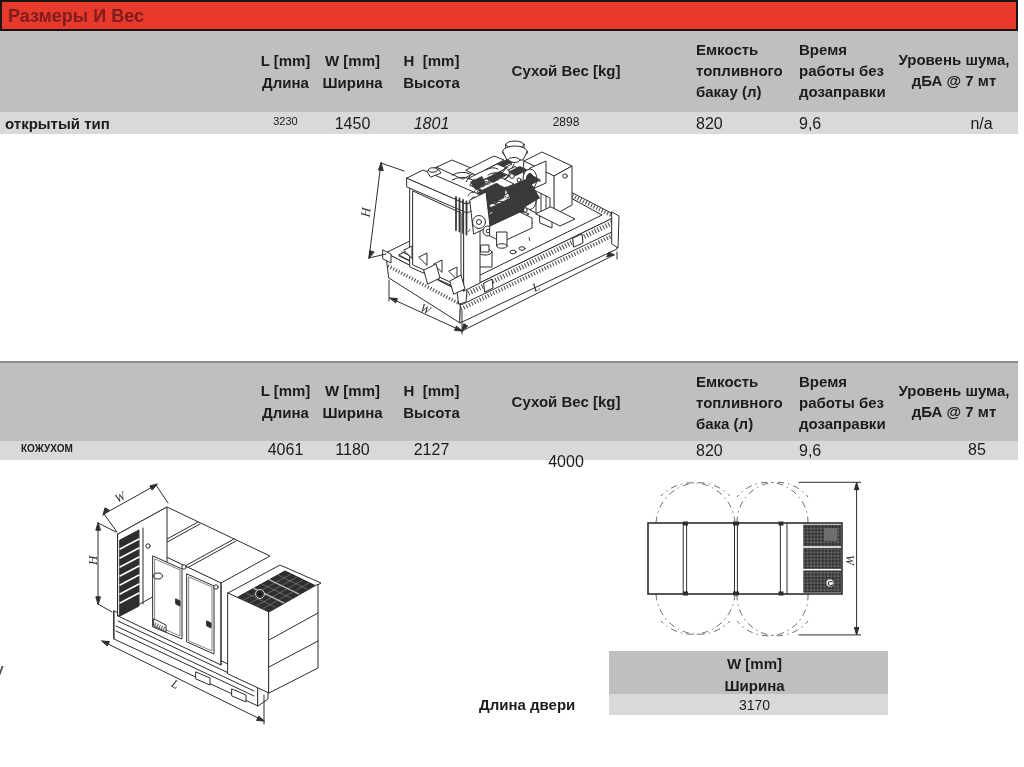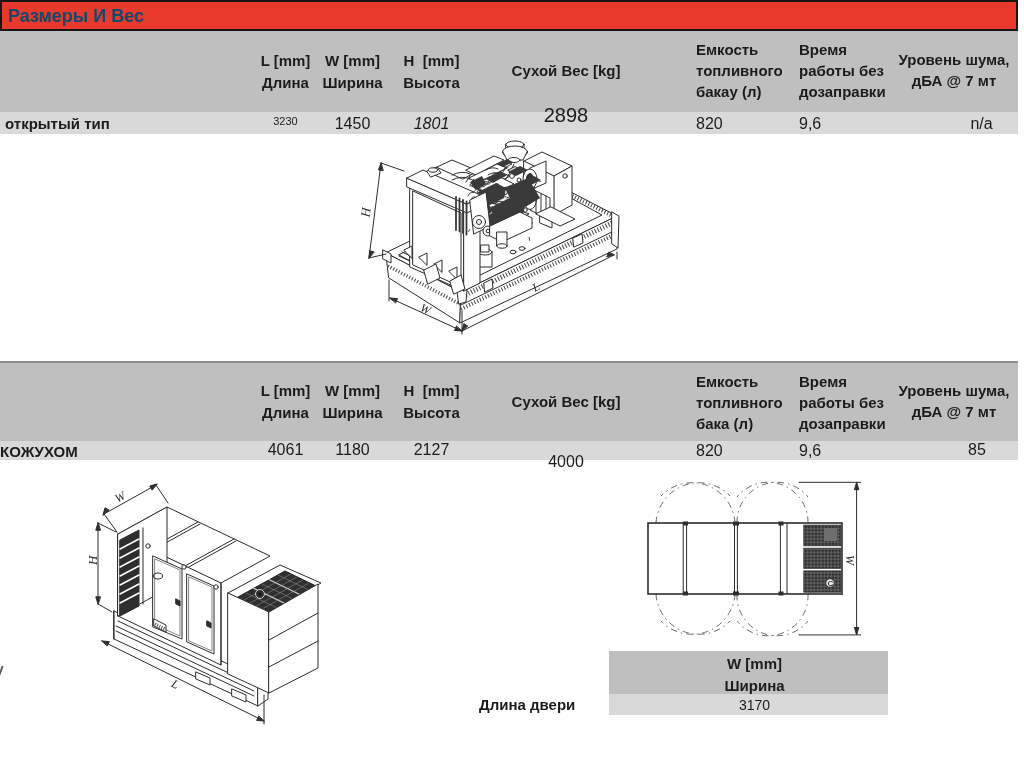--- a/index.html
+++ b/index.html
@@ -12,21 +12,21 @@
   .c{text-align:center;}
   .r{text-align:center;}
   svg{display:block;}
 </style>
 </head>
 <body>
 <div class="page">
 
 <div class="abs" style="left:0;top:0;width:1018px;height:31px;background:#e8392c;border:2px solid #181512;box-sizing:border-box;"></div>
 
-<div class="abs b" style="left:8px;top:6px;font-size:18px;color:#0c4a6e;">Размеры И Вес</div>
+<div class="abs b" style="left:8px;top:6px;font-size:18px;color:#7f1d1d;">Размеры И Вес</div>
 
 <div class="abs hdr" style="left:0;top:31px;width:1018px;height:81px;"></div>
 
 <div class="abs b c" style="left:250px;top:50px;width:71px;font-size:15px;line-height:22px;">L [mm]<br>Длина</div>
 
 <div class="abs b c" style="left:317px;top:50px;width:71px;font-size:15px;line-height:22px;">W [mm]<br>Ширина</div>
 
 <div class="abs b c" style="left:393px;top:50px;width:77px;font-size:15px;line-height:22px;">H&nbsp; [mm]<br>Высота</div>
 
 <div class="abs b c" style="left:506px;top:62px;width:120px;font-size:15px;">Сухой Вес [kg]</div>
@@ -40,21 +40,21 @@
 <div class="abs row" style="left:0;top:112px;width:1018px;height:22px;"></div>
 
 <div class="abs b" style="left:5px;top:115px;font-size:15px;">открытый тип</div>
 
 <div class="abs c" style="left:250px;top:115px;width:71px;font-size:11px;">3230</div>
 
 <div class="abs c" style="left:317px;top:115px;width:71px;font-size:16px;">1450</div>
 
 <div class="abs c" style="left:393px;top:115px;width:77px;font-size:16px;font-style:italic;">1801</div>
 
-<div class="abs c" style="left:506px;top:104px;width:120px;font-size:20px;">2898</div>
+<div class="abs c" style="left:506px;top:115px;width:120px;font-size:12px;">2898</div>
 
 <div class="abs" style="left:696px;top:115px;font-size:16px;">820</div>
 
 <div class="abs" style="left:799px;top:115px;font-size:16px;">9,6</div>
 
 <div class="abs r" style="left:950px;top:115px;width:63px;font-size:16px;">n/a</div>
 
 <div class="abs" id="draw1" style="left:340px;top:140px;">
 <svg width="300" height="200" viewBox="340 140 300 200" fill="none" stroke="#2d2d2d" stroke-width="1" stroke-linejoin="round" stroke-linecap="round">
 
@@ -333,21 +333,21 @@
 <div class="abs b c" style="left:506px;top:393px;width:120px;font-size:15px;">Сухой Вес [kg]</div>
 
 <div class="abs b" style="left:696px;top:371px;width:110px;font-size:15px;line-height:21px;">Емкость<br>топливного<br>бака (л)</div>
 
 <div class="abs b" style="left:799px;top:371px;width:110px;font-size:15px;line-height:21px;">Время<br>работы без<br>дозаправки</div>
 
 <div class="abs b c" style="left:893px;top:380px;width:122px;font-size:15px;line-height:21px;">Уровень шума,<br>дБА @ 7 мт</div>
 
 <div class="abs row" style="left:0;top:441px;width:1018px;height:19px;"></div>
 
-<div class="abs b" style="left:0;top:443px;font-size:15px;">КОЖУХОМ</div>
+<div class="abs b" style="left:21px;top:443px;font-size:10px;">КОЖУХОМ</div>
 
 <div class="abs c" style="left:250px;top:441px;width:71px;font-size:16px;">4061</div>
 
 <div class="abs c" style="left:317px;top:441px;width:71px;font-size:16px;">1180</div>
 
 <div class="abs c" style="left:393px;top:441px;width:77px;font-size:16px;">2127</div>
 
 <div class="abs c" style="left:506px;top:441px;width:120px;font-size:16px;margin-top:12px;">4000</div>
 
 <div class="abs" style="left:696px;top:442px;font-size:16px;">820</div>

